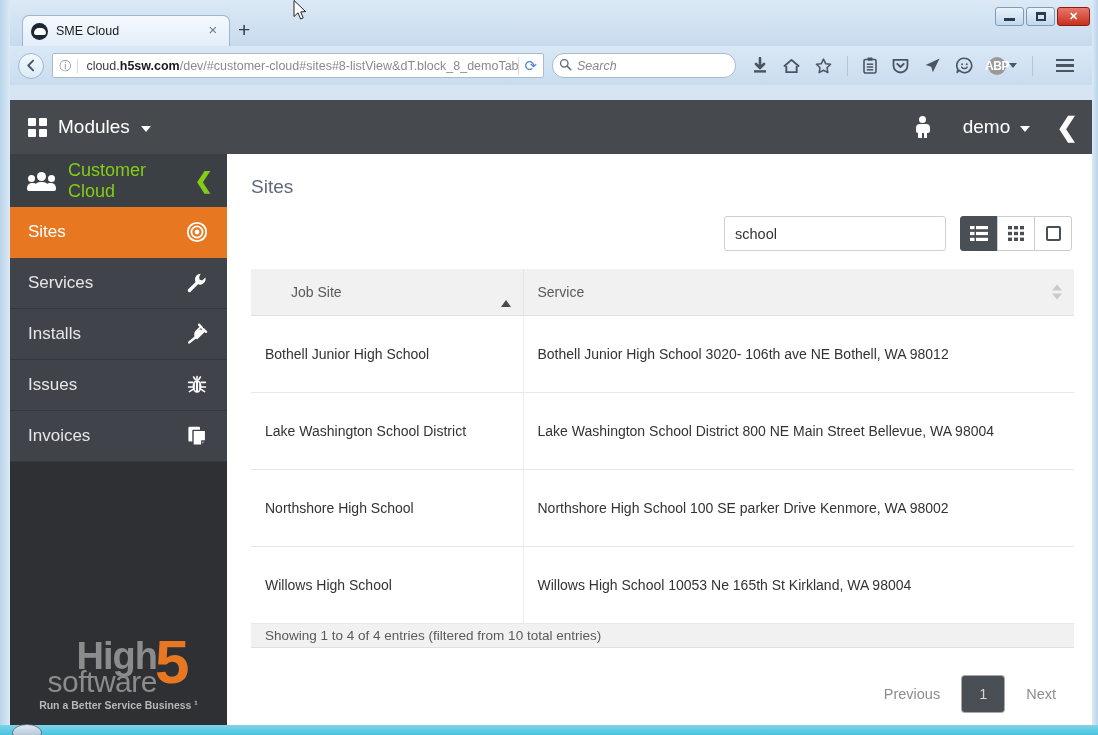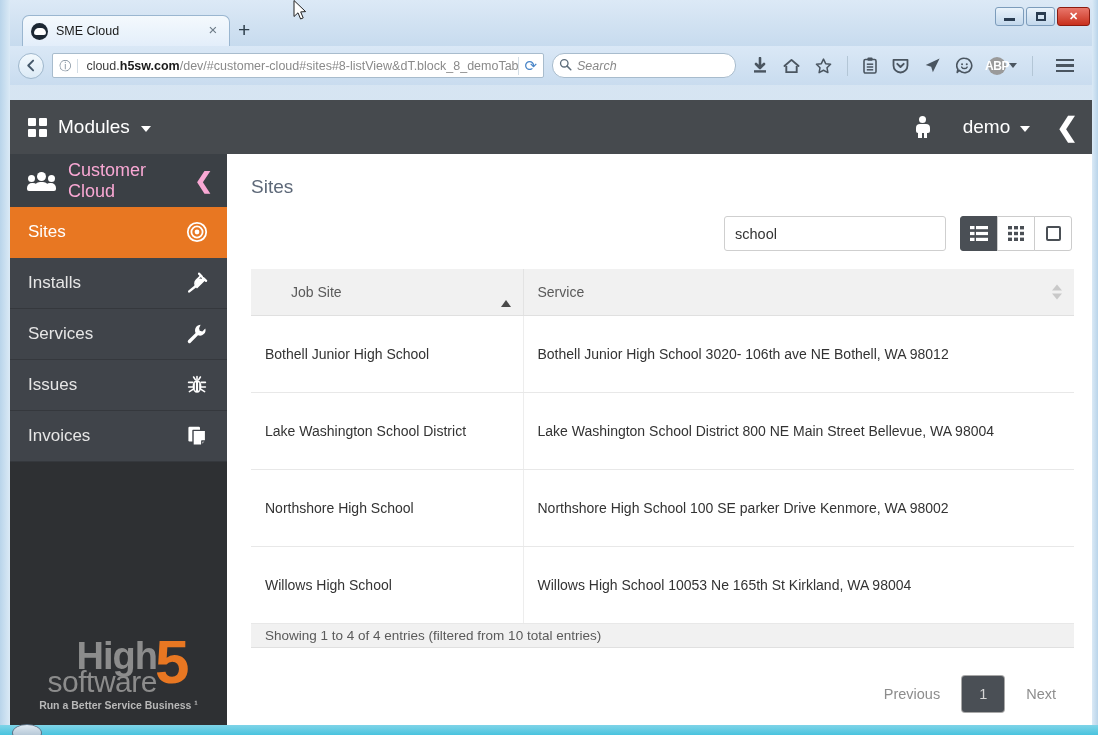--- a/index.html
+++ b/index.html
@@ -166,21 +166,21 @@
   }
 
   
   .sidebar {
     position: absolute; left: 0; top: 54px; width: 217px; height: 585px;
     background: #2e3033;
   }
   .module-head {
     height: 53px; background: #3b4045;
     display: flex; align-items: center; padding: 0 14px 0 18px;
-    color: #f9a8d4; cursor: pointer;
+    color: #84cc16; cursor: pointer;
   }
   .module-head .ppl { width: 27px; height: 20px; position: relative; margin-right: 13px; flex:0 0 auto;}
   .module-head .ppl .p { position:absolute; background:#fff; }
   .module-head .ppl .h1 { left:9px; top:1px; width:9px; height:9px; border-radius:50%; }
   .module-head .ppl .b1 { left:6px; top:11px; width:15px; height:9px; border-radius:6px 6px 2px 2px; }
   .module-head .ppl .h2 { left:0px; top:4px; width:7px; height:7px; border-radius:50%; }
   .module-head .ppl .b2 { left:-1px; top:12px; width:11px; height:8px; border-radius:5px 5px 2px 2px; }
   .module-head .ppl .h3 { left:20px; top:4px; width:7px; height:7px; border-radius:50%; }
   .module-head .ppl .b3 { left:17px; top:12px; width:11px; height:8px; border-radius:5px 5px 2px 2px; }
   .module-title { font-size: 18px; font-weight: 300; flex: 1 1 auto; }
@@ -436,36 +436,36 @@
         <span class="nav-ic">
           <svg width="22" height="22" viewBox="0 0 22 22">
               <circle cx="11" cy="11" r="9.2" stroke="#fff" stroke-width="1.8" fill="none"></circle>
               <circle cx="11" cy="11" r="5.6" stroke="#fff" stroke-width="1.8" fill="none"></circle>
               <circle cx="11" cy="11" r="2.4" fill="#fff"></circle>
             </svg>
         </span>
       </div>
 
       <div class="nav-item">
+        <span class="nav-label">Services</span>
+        <span class="nav-ic">
+          <svg width="22" height="22" viewBox="0 0 22 22">
+              <path d="M14.6 1.8 a5.6 5.6 0 0 0 -5.0 8.1 L2.2 17.3 a1.7 1.7 0 0 0 2.4 2.4 l7.4 -7.4 a5.6 5.6 0 0 0 7.3 -6.9 l-3.0 3.0 l-2.6 -0.6 l-0.6 -2.6 Z" fill="#fff"></path>
+            </svg>
+        </span>
+      </div>
+
+      <div class="nav-item">
         <span class="nav-label">Installs</span>
         <span class="nav-ic">
           <svg width="22" height="22" viewBox="0 0 22 22">
               <path d="M13.2 2.2 l2.0 2.0 M17.8 6.8 l2.0 2.0 M14.8 3.8 l-4.4 4.4 a4.6 4.6 0 0 0 0 6.5 l0.6 0.6 l6.6 -6.6 l-0.6 -0.6 a4.6 4.6 0 0 0 -2.2 -4.3 Z" stroke="#fff" stroke-width="1.8" fill="none" stroke-linecap="round"></path>
               <path d="M10.4 8.2 a4.7 4.7 0 0 0 0.6 6.6 l6.6 -6.6 a4.7 4.7 0 0 0 -6.6 -0.6 Z" fill="#fff"></path>
               <path d="M9.6 14.2 L3.2 19.4" stroke="#fff" stroke-width="2.4" stroke-linecap="round"></path>
               <path d="M13.0 1.6 L15.6 4.2 M17.6 6.2 L20.2 8.8" stroke="#fff" stroke-width="2.1" stroke-linecap="round"></path>
-            </svg>
-        </span>
-      </div>
-
-      <div class="nav-item">
-        <span class="nav-label">Services</span>
-        <span class="nav-ic">
-          <svg width="22" height="22" viewBox="0 0 22 22">
-              <path d="M14.6 1.8 a5.6 5.6 0 0 0 -5.0 8.1 L2.2 17.3 a1.7 1.7 0 0 0 2.4 2.4 l7.4 -7.4 a5.6 5.6 0 0 0 7.3 -6.9 l-3.0 3.0 l-2.6 -0.6 l-0.6 -2.6 Z" fill="#fff"></path>
             </svg>
         </span>
       </div>
 
       <div class="nav-item">
         <span class="nav-label">Issues</span>
         <span class="nav-ic">
           <svg width="22" height="22" viewBox="0 0 22 22">
               <ellipse cx="11" cy="12.4" rx="4.4" ry="6.4" fill="#fff"></ellipse>
               <path d="M11 2.6 v3.2 M7.6 3.0 l1.7 2.6 M14.4 3.0 l-1.7 2.6" stroke="#fff" stroke-width="1.6" stroke-linecap="round"></path>

